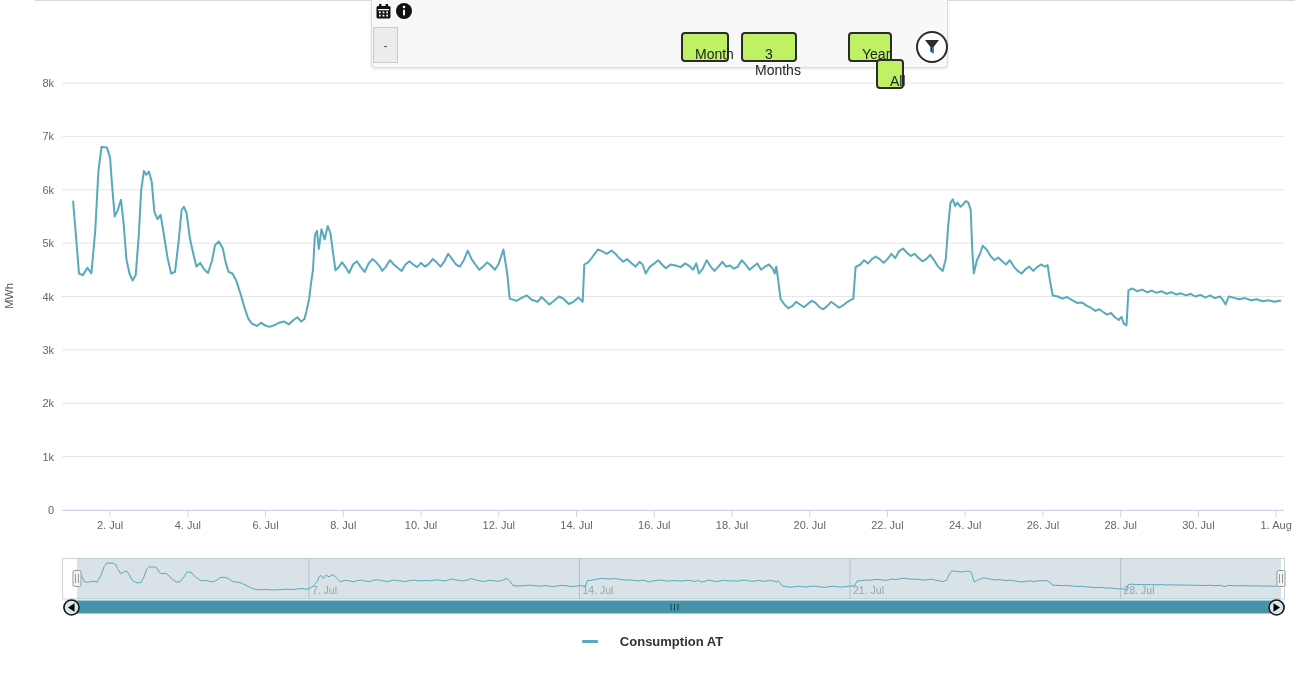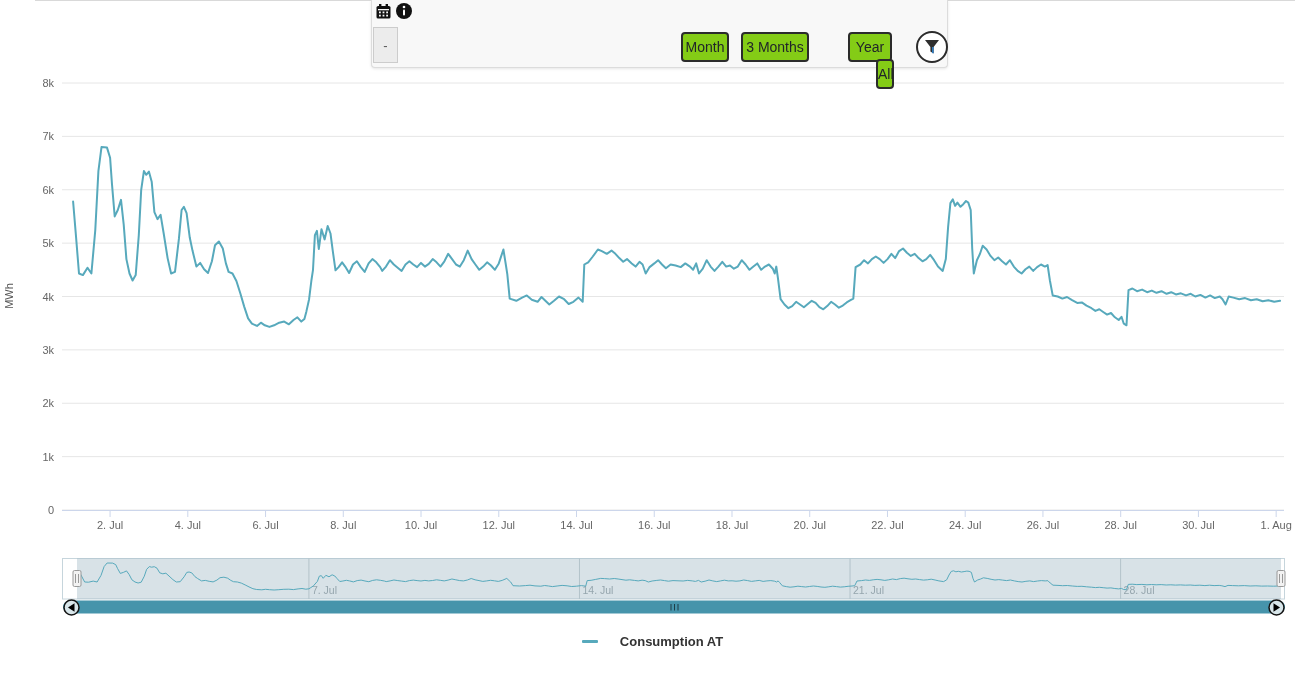--- a/index.html
+++ b/index.html
@@ -18,25 +18,25 @@
          box-shadow:0 1px 3px rgba(0,0,0,0.10);z-index:3;box-sizing:border-box;}
   .panel-icons{position:absolute;left:4px;top:3px;display:flex;gap:5px;align-items:center;}
   .icon-btn{display:inline-flex;align-items:center;justify-content:center;cursor:pointer;}
   .date-group{position:absolute;left:1px;top:27px;display:flex;}
   input.date{width:137px;height:36px;box-sizing:border-box;border:1px solid #ccc;background:#fff;
          text-align:center;font:13.5px "Liberation Sans",sans-serif;color:#444;outline:none;}
   input.date.from{border-radius:4px 0 0 4px;border-right:none;}
   input.date.to{border-radius:0 4px 4px 0;border-left:none;width:135px;}
   .addon{width:25px;height:36px;box-sizing:border-box;background:#ececec;border:1px solid #ccc;
          display:flex;align-items:center;justify-content:center;font:13px "Liberation Sans",sans-serif;color:#555;}
-  .rbtn{position:absolute;top:32px;height:30px;box-sizing:border-box;background:#84cc16;
+  .rbtn{position:absolute;top:32px;height:30px;box-sizing:border-box;background:#bef264;
         border:2px solid #2b2b2b;border-radius:4px;font:14px "Liberation Sans",sans-serif;
-        color:#212529;padding:0;cursor:pointer;}
+        color:#212529;padding:12px;cursor:pointer;}
   #btn-month{left:309px;width:48px;}
-  #btn-3months{left:369px;width:68px;}
+  #btn-3months{left:369px;width:56px;}
   #btn-year{left:476px;width:44px;}
   #btn-all{left:504px;width:18px;margin-top:27px;}
   .filter-btn{position:absolute;left:544px;top:31px;width:32px;height:32px;box-sizing:border-box;
         border:2px solid #2b2b2b;border-radius:50%;background:#fff;display:flex;
         align-items:center;justify-content:center;cursor:pointer;}
 
   
   .legend{position:absolute;left:0;top:629px;width:100%;text-align:center;z-index:2;}
   .legend-item{display:inline-flex;align-items:center;gap:22px;cursor:pointer;}
   .legend-swatch{display:inline-block;width:16px;height:3px;border-radius:1px;background:#57a9bc;}

